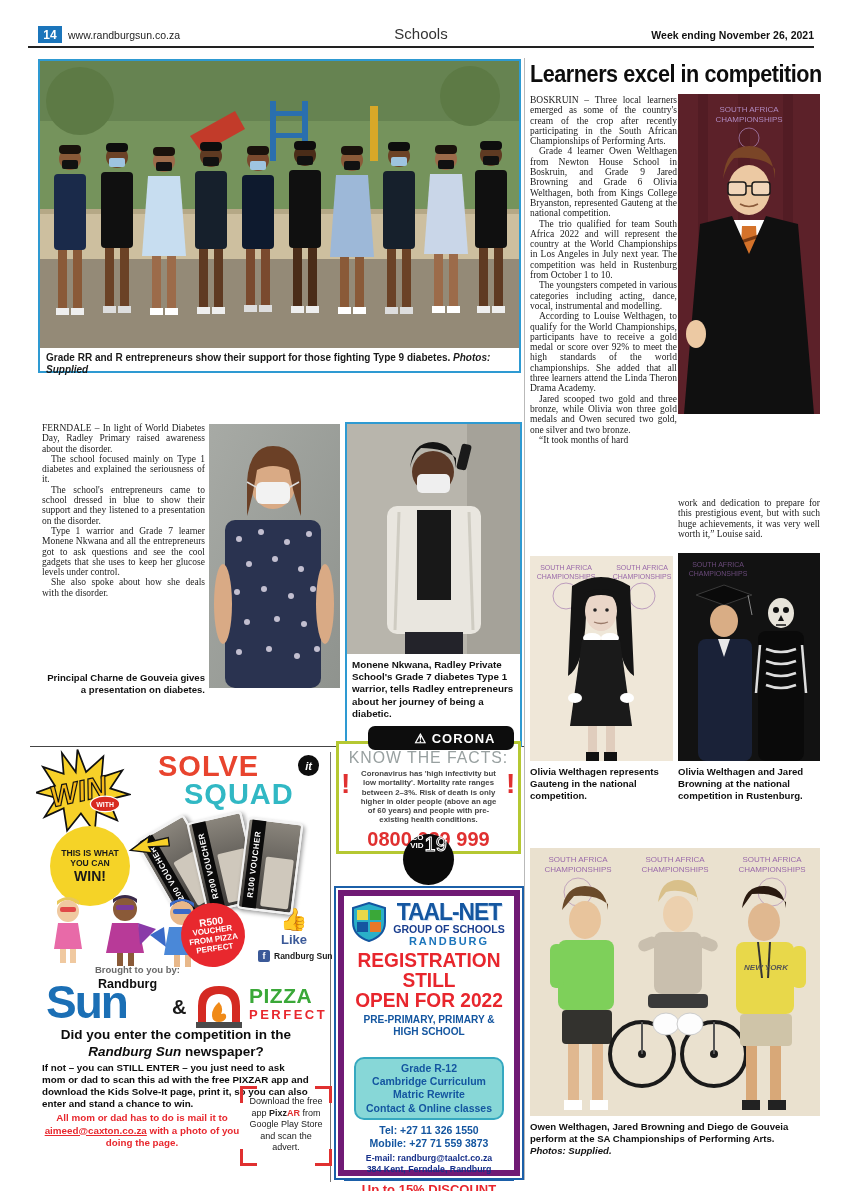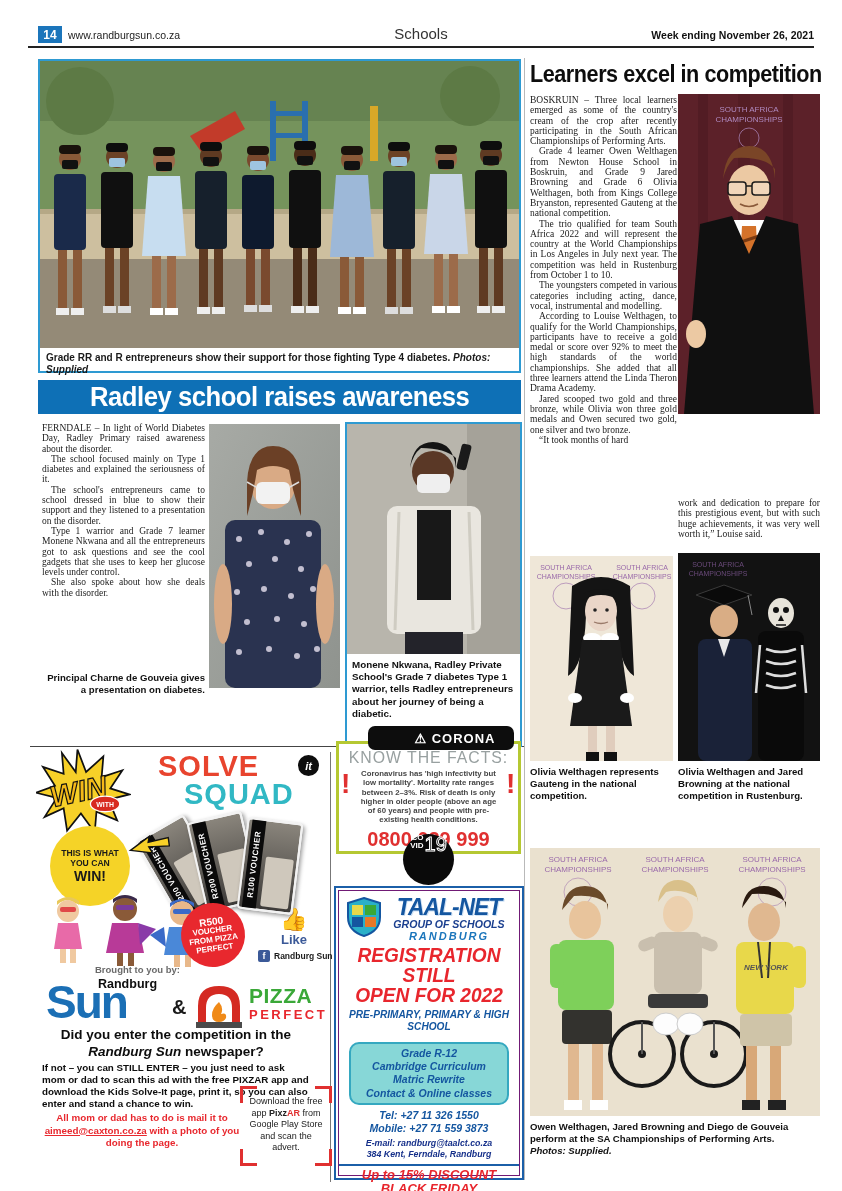--- a/index.html
+++ b/index.html
@@ -22,27 +22,27 @@
                font-weight:bold;font-size:13px;letter-spacing:1px;padding-left:28px;}
   .corona-title{color:#98a0a0;font-size:16.5px;letter-spacing:1px;margin-top:4px;transform:scaleX(.96);}
   .corona-body{font-size:7.8px;line-height:9.3px;color:#454545;padding:2px 17px 0 17px;font-weight:bold;}
   .corona-phone{color:#e03030;font-weight:bold;font-size:20px;margin-top:3px;}
   .bang{color:#e03030;font-size:28px;font-weight:900;}
   .covid-circle{background:#0a0a0a;border-radius:50%;color:#fff;display:flex;justify-content:center;gap:1px;}
   .covid-circle .sm{font-size:8px;font-weight:900;line-height:8px;text-align:right;}
   .covid-circle .lg{font-size:20px;font-weight:300;-webkit-text-stroke:1px #fff;color:transparent;line-height:20px;}
   
   .taal-box{border:2px solid #1b5fa8;box-sizing:border-box;background:#fff;}
-  .taal-inner{position:absolute;inset:2px;border:1px solid #701a75;text-align:center;font-style:italic;}
+  .taal-inner{position:absolute;inset:2px;border:6px solid #701a75;text-align:center;}
   .taal-brand{color:#1456a0;font-weight:900;font-size:24px;line-height:23px;letter-spacing:-1px;transform:scaleX(.95);text-shadow:1px 1px 0 #cfe2f5;}
   .taal-sub{color:#1b3f8f;font-weight:bold;font-size:11.5px;line-height:12px;transform:scaleX(.92);}
   .taal-branch{color:#1b75bb;font-weight:bold;font-size:11px;line-height:13px;letter-spacing:2px;}
   .taal-reg{color:#e8262d;font-weight:900;font-size:19.5px;line-height:20px;transform:scaleX(.98);}
   .taal-levels{color:#1456a0;font-weight:bold;font-size:11px;margin-top:3px;transform:scaleX(.92);}
-  .taal-teal{background:#87d7d7;border:2px solid #35a8c0;border-radius:10px;margin:10px 10px 0 10px;padding:3px 4px;}
+  .taal-teal{background:#87d7d7;border:2px solid #35a8c0;border-radius:10px;margin:20px 10px 0 10px;padding:3px 4px;}
   .taal-teal p{margin:0;color:#1456a0;font-weight:bold;font-size:10.5px;line-height:13.2px;}
   .taal-tel{color:#1456a0;font-weight:bold;font-size:10.5px;line-height:13px;margin-top:4px;}
   .taal-mail{color:#16308a;font-weight:bold;font-size:8.8px;line-height:11.5px;}
   .taal-div{border-top:2px solid #1b5fa8;margin:3px 0 2px 0;}
   .taal-disc{color:#e8262d;font-weight:900;font-size:13px;line-height:14.5px;}
   
   .solve-word{font-weight:900;font-size:29px;letter-spacing:1px;text-shadow:2px 2px 0 #fff,-1px -1px 0 #fff;}
   .it-circle{background:#0d0d0d;color:#fff;border-radius:50%;width:21px;height:21px;display:flex;align-items:center;justify-content:center;font-style:italic;font-weight:bold;font-size:11px;}
   .prize-circle{background:#f5d327;border-radius:50%;display:flex;flex-direction:column;align-items:center;justify-content:center;text-align:center;}
   .prize-circle .t{font-weight:900;font-size:8.6px;line-height:9.6px;}
@@ -179,28 +179,25 @@
             <rect x="443" y="95" width="16" height="9" rx="2" fill="#111"></rect>
             <rect x="435" y="109" width="32" height="78" rx="4" fill="#101010"></rect>
             <rect x="439" y="187" width="9" height="58" fill="#5f3a22"></rect>
             <rect x="454" y="187" width="9" height="58" fill="#5f3a22"></rect>
             <rect x="437" y="245" width="13" height="7" fill="#eee"></rect>
             <rect x="452" y="245" width="13" height="7" fill="#eee"></rect>
         </g>
       </svg>
     </div>
     <div style="padding:4px 6px;font-size:10px;font-weight:bold;line-height:12px;">
-      <span>Grade RR and R entrepreneurs show their support for those fighting Type 4 diabetes.</span>
+      <span>Grade RR and R entrepreneurs show their support for those fighting Type 9 diabetes.</span>
       <i>Photos: Supplied</i>
     </div>
   </div>
 
-  <div class="abs banner" style="left:38px;top:380px;width:483px;height:34px;">
-    <span>Radley school raises awareness</span>
-  </div>
 
   <div class="abs serif" style="left:42px;top:423px;width:163px;">
       <p>FERNDALE – In light of World Diabetes Day, Radley Primary raised awareness about the disorder.</p>
       <p>The school focused mainly on Type 1 diabetes and explained the seriousness of it.</p>
       <p>The school's entrepreneurs came to school dressed in blue to show their support and they listened to a presentation on the disorder.</p>
       <p>Type 1 warrior and Grade 7 learner Monene Nkwana and all the entrepreneurs got to ask questions and see the cool gadgets that she uses to keep her glucose levels under control.</p>
       <p>She also spoke about how she deals with the disorder.</p>
     </div>
 
   <div class="abs" style="left:209px;top:424px;width:131px;height:264px;">

